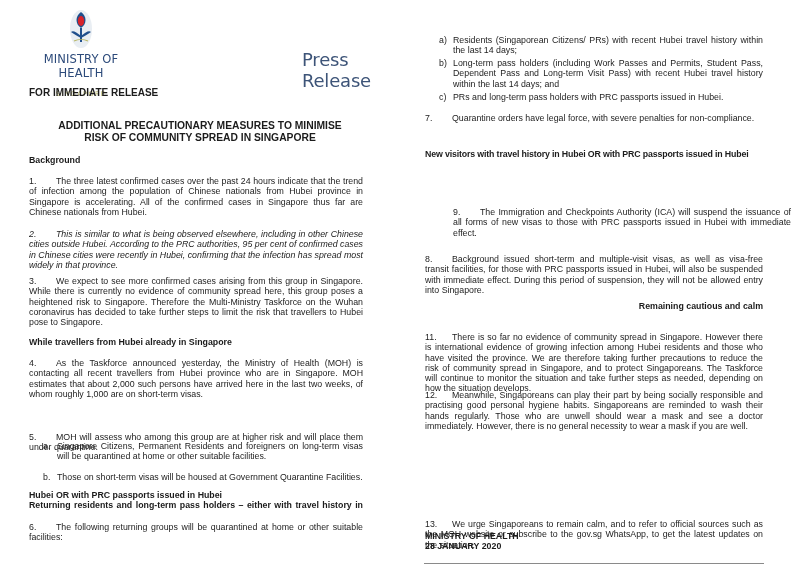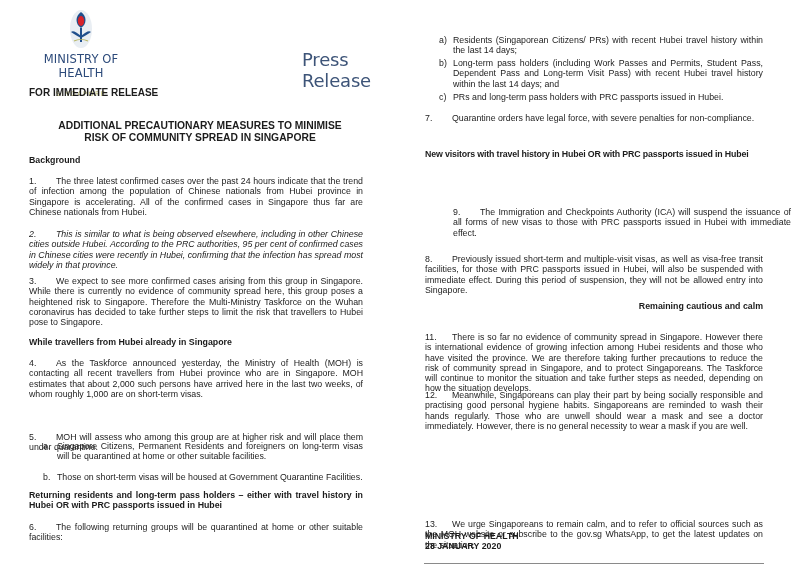--- a/index.html
+++ b/index.html
@@ -79,22 +79,22 @@
   <div class="abs txt sub" style="top:441px; left:43px; width:320px;">
     <span class="lbl">a.</span>
       <span class="body">Singapore Citizens, Permanent Residents and foreigners on long-term visas will be quarantined at home or other suitable facilities.</span>
   </div>
   <div class="abs txt sub" style="top:472px; left:43px; width:320px;">
     <span class="lbl">b.</span>
       <span class="body">Those on short-term visas will be housed at Government Quarantine Facilities.</span>
   </div>
 
   <div class="abs head lcol" style="top:490px;">
+    <div>Hubei OR with PRC passports issued in Hubei</div>
     <div style="text-align:justify; text-align-last:justify;">Returning residents and long-term pass holders – either with travel history in</div>
-    <div>Hubei OR with PRC passports issued in Hubei</div>
   </div>
 
   <div class="abs txt lcol" style="top:522px;">
     <span class="num">6.</span><span>The following returning groups will be quarantined at home or other suitable facilities:</span>
   </div>
 </div>
 
 <div class="page" id="right">
   <div class="abs txt sub" style="top:35px; left:39px; width:324px;">
     <span class="lbl">a)</span>
@@ -112,21 +112,21 @@
   <div class="abs txt rcol" style="top:113px;">
     <span class="num">7.</span><span>Quarantine orders have legal force, with severe penalties for non-compliance.</span>
   </div>
 
   <div class="abs head rcol" style="top:149px; white-space:nowrap; letter-spacing:-0.15px;">New visitors with travel history in Hubei OR with PRC passports issued in Hubei</div>
 
   <div class="abs txt rcol" style="top:207px;margin-left:28px;">
     <span class="num">9.</span><span>The Immigration and Checkpoints Authority (ICA) will suspend the issuance of all forms of new visas to those with PRC passports issued in Hubei with immediate effect.</span>
   </div>
   <div class="abs txt rcol" style="top:254px;">
-    <span class="num">8.</span><span>Previously issued short-term and multiple-visit visas, as well as visa-free transit facilities, for those with PRC passports issued in Hubei, will also be suspended with immediate effect. During this period of suspension, they will not be allowed entry into Singapore.</span>
+    <span class="num">8.</span><span>Background issued short-term and multiple-visit visas, as well as visa-free transit facilities, for those with PRC passports issued in Hubei, will also be suspended with immediate effect. During this period of suspension, they will not be allowed entry into Singapore.</span>
   </div>
 
   <div class="abs head rcol" style="top:301px;text-align:right;">Remaining cautious and calm</div>
 
   <div class="abs txt rcol" style="top:332px;">
     <span class="num">11.</span><span>There is so far no evidence of community spread in Singapore. However there is international evidence of growing infection among Hubei residents and those who have visited the province. We are therefore taking further precautions to reduce the risk of community spread in Singapore, and to protect Singaporeans. The Taskforce will continue to monitor the situation and take further steps as needed, depending on how the situation develops.</span>
   </div>
   <div class="abs txt rcol" style="top:390px;">
     <span class="num">12.</span><span>Meanwhile, Singaporeans can play their part by being socially responsible and practising good personal hygiene habits. Singaporeans are reminded to wash their hands regularly. Those who are unwell should wear a mask and see a doctor immediately. However, there is no general necessity to wear a mask if you are well.</span>
   </div>

